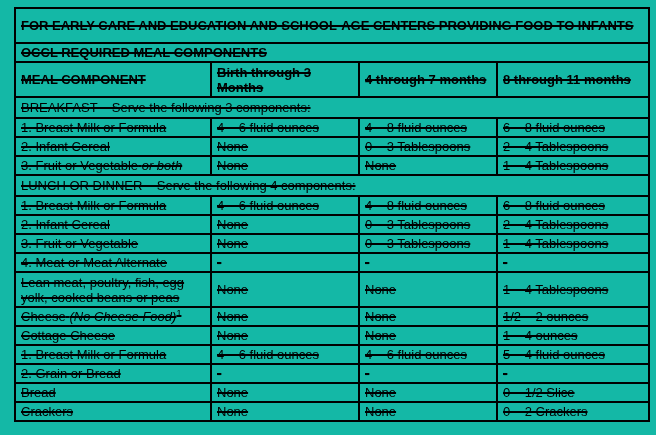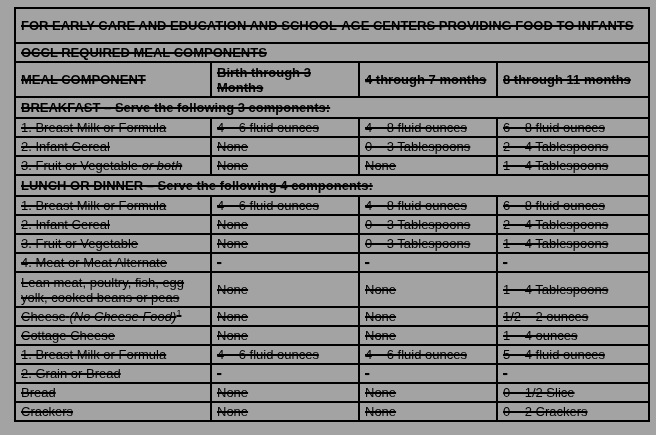--- a/index.html
+++ b/index.html
@@ -1,20 +1,20 @@
 <!DOCTYPE html>
 <html><head>
 <meta charset="utf-8">
 <style>
   html, body { margin: 0; padding: 0; background: #ffffff; }
   .page {
     position: relative;
     width: 656px;
     height: 435px;
-    background: #a3a3a3;
+    background: #14b8a6;
     font-family: "Liberation Sans", sans-serif;
     color: #000;
     overflow: hidden;
   }
   table.meal-table {
     position: absolute;
     left: 14px;
     top: 7px;
     width: 634px;
     border-collapse: collapse;
@@ -29,21 +29,21 @@
     vertical-align: middle;
     color: #000;
     text-decoration: line-through;
     text-decoration-thickness: 1.5px;
     text-decoration-color: #000;
     overflow: hidden;
   }
   tr.title-row td    { height: 31px; font-weight: bold; }
   tr.subtitle-row td { height: 15px; font-weight: bold; margin-left: 16px; }
   tr.header-row th   { height: 31px; font-weight: bold; border-radius: 13px; }
-  tr.section-row td  { height: 17px; font-weight: bold; }
+  tr.section-row td  { height: 17px; font-weight: normal; }
   tr.data-row td     { height: 15px; }
   tr.tall-row td     { height: 31px; }
   i { font-style: italic; }
   sup {
     font-size: 9px;
     line-height: 0;
     vertical-align: super;
   }
 </style>
 </head>

